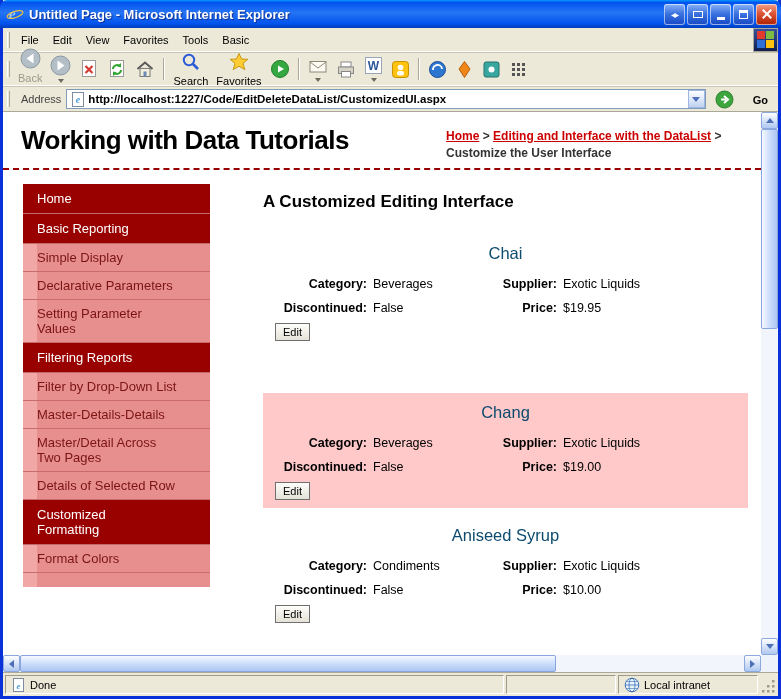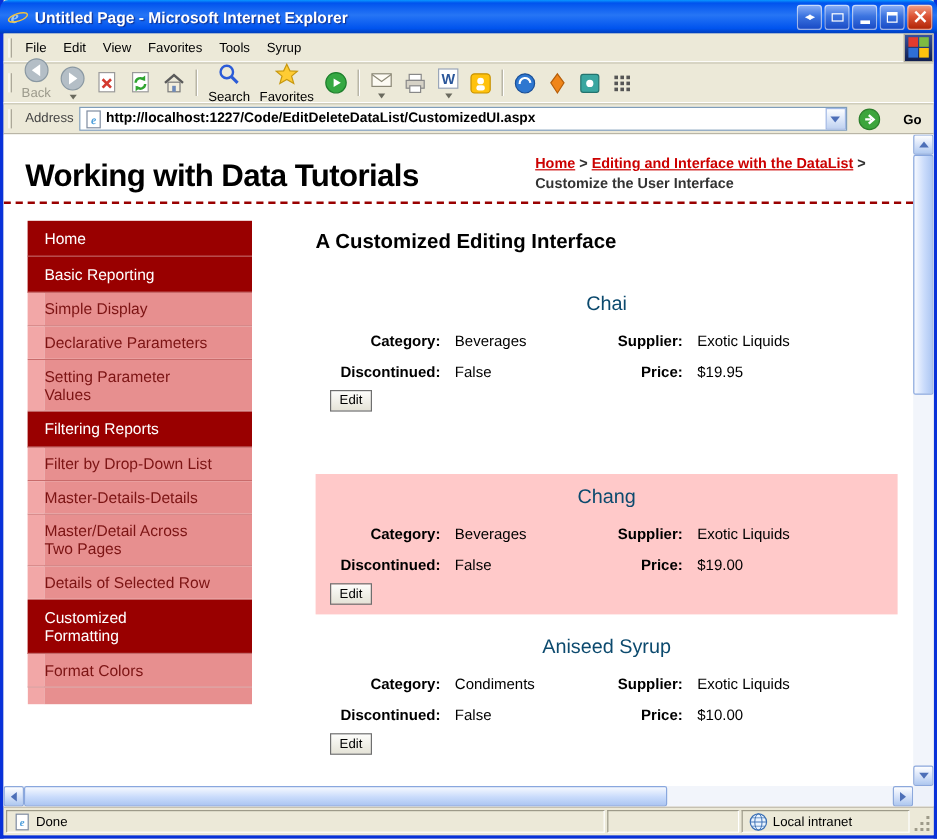--- a/index.html
+++ b/index.html
@@ -57,21 +57,21 @@
   .addr-dd { width:17px; height:18px; background:linear-gradient(180deg,#FDFEFF,#D8E4F8 60%,#C0D2F0); border:1px solid #9EB6E4;
     display:flex; align-items:center; justify-content:center; }
   .go-btn { display:flex; align-items:center; gap:19px; padding:3px 6px 2px 4px; cursor:default; }
   .go-label { font-size:11px; font-weight:bold; color:#000; }
 
   
   .viewport { flex:1; position:relative; background:#fff; overflow:hidden; }
   .page-content { position:absolute; top:0; left:0; right:17px; bottom:17px; overflow:hidden; background:#fff; }
 
   
-  .page-header { display:flex; justify-content:space-between; align-items:flex-end;
+  .page-header { display:flex; justify-content:space-between; align-items:flex-start;
     padding:13px 10px 6px 18px; border-bottom:2px dashed #990000; }
   .site-title { font-size:26px; font-weight:bold; color:#000; letter-spacing:-0.5px; }
   .breadcrumb { width:305px; font-size:12px; font-weight:bold; color:#333; line-height:1.4; margin-top:3px; }
   .breadcrumb a { color:#CC0000; text-decoration:underline; cursor:pointer; }
   .crumb-sep { color:#333; }
 
   
   .page-body { display:flex; align-items:flex-start; padding-top:14px; }
 
   
@@ -83,21 +83,21 @@
   .nav-sub.stub { height:14px; overflow:hidden; border-bottom:none; }
   .nav-sub.stub .subbody { padding-top:3px; }
 
   
   .main-col { margin-left:53px; width:485px; flex:0 0 485px; }
   .main-title { font-size:17px; font-weight:bold; color:#000; margin:8px 0 22px; }
   .product { width:485px; padding:6px 12px 8px; margin-bottom:8px; }
   .product.hl { background:#FFC9C9;margin-top:44px; }
   .product-name { font-size:16.5px; color:#0c4a6e; margin:4px 0 14px;text-align:center; }
   .product-grid { display:grid; grid-template-columns:92px 112px 66px auto; column-gap:6px; row-gap:10px;
-    font-size:12.5px; align-items:baseline; color:#000;gap:12px; }
+    font-size:12.5px; align-items:baseline; color:#000; }
   .flab { font-weight:bold; text-align:right; }
   .edit-btn { margin-top:8px; font-family:"Liberation Sans",sans-serif; font-size:11px; padding:2px 7px;
     background:linear-gradient(180deg,#FDFDFB,#E5E3D7); border:1px solid #6F6F6F; cursor:pointer; }
 
   
   .vscroll { position:absolute; top:0; right:0; bottom:17px; width:17px; background:#F2F5FB; display:flex; flex-direction:column; }
   .hscroll { position:absolute; left:0; right:17px; bottom:0; height:17px; background:#F2F5FB; display:flex; }
   .scroll-corner { position:absolute; right:0; bottom:0; width:17px; height:17px; background:#EEF2FA; }
   .sbtn { width:17px; height:17px; flex:0 0 17px; background:linear-gradient(180deg,#FEFEFF,#D0DEF7 60%,#AEC8F0);
     border:1px solid #8CA8DC; border-radius:2px; display:flex; align-items:center; justify-content:center; }
@@ -154,21 +154,21 @@
     </div>
   </div>
 
   <div class="menubar">
     <span class="bar-grip"></span>
     <span class="menu-item">File</span>
     <span class="menu-item">Edit</span>
     <span class="menu-item">View</span>
     <span class="menu-item">Favorites</span>
     <span class="menu-item">Tools</span>
-    <span class="menu-item">Syrup</span>
+    <span class="menu-item">Basic</span>
     <span class="menubar-spacer"></span>
     <span class="throbber">
       <span class="pane1"></span>
         <span class="pane2"></span>
         <span class="pane3"></span>
         <span class="pane4"></span>
     </span>
   </div>
 
   <div class="toolbar">

